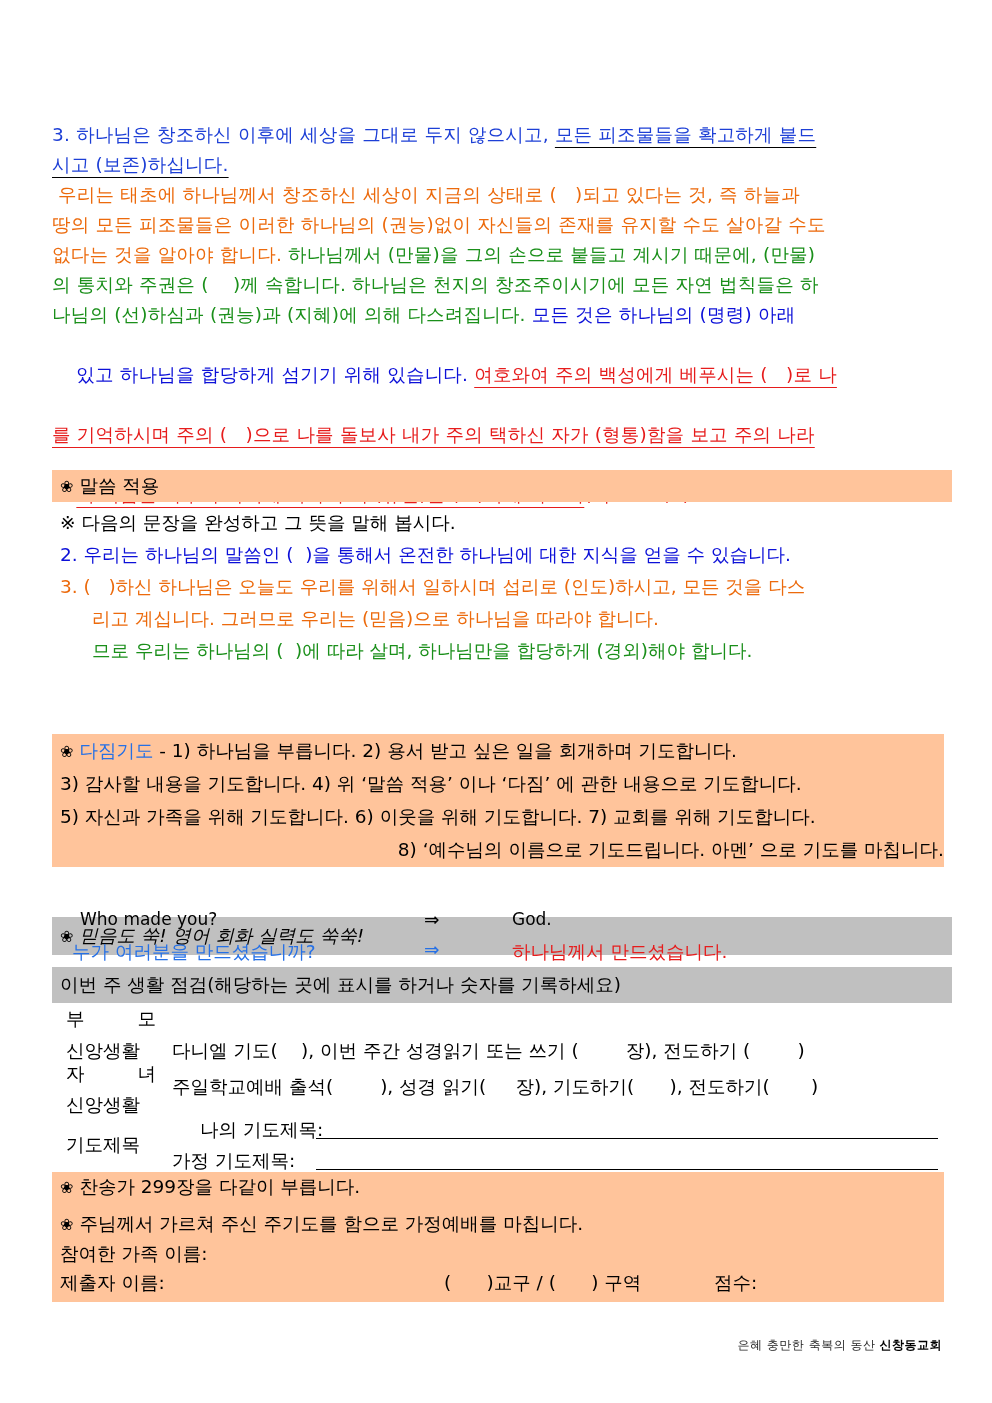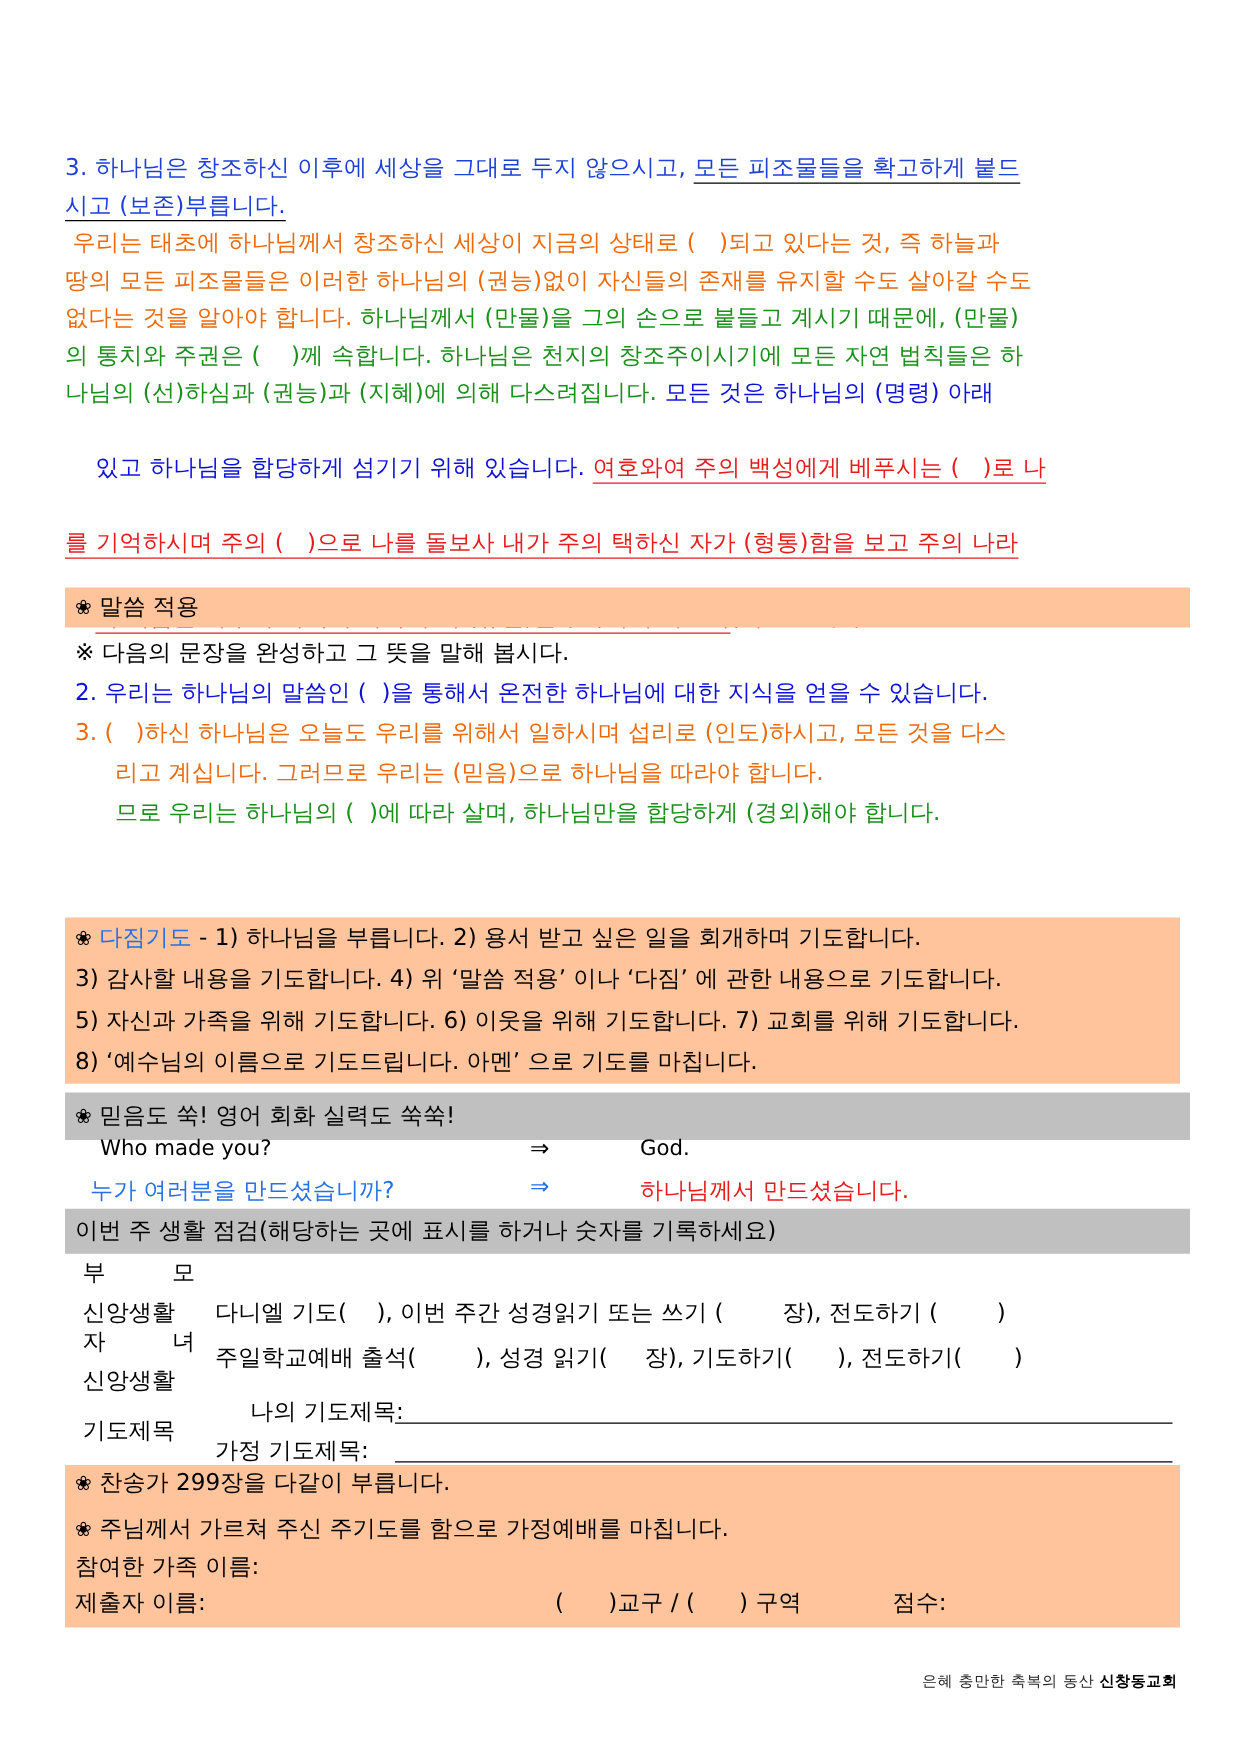--- a/index.html
+++ b/index.html
@@ -37,21 +37,21 @@
   .footer b { color: #000; font-weight: 900; margin-left: 4px; }
 </style>
 </head>
 <body>
 
 <div class="page para">
   <div>
     <span class="blue">3. 하나님은 창조하신 이후에 세상을 그대로 두지 않으시고, </span><span class="blue ul-black">모든 피조물들을 확고하게 붙드</span>
   </div>
   <div>
-    <span class="blue ul-black">시고 (보존)부릅니다.</span>
+    <span class="blue ul-black">시고 (보존)하십니다.</span>
   </div>
   <div class="orange" style="white-space:pre"> 우리는 태초에 하나님께서 창조하신 세상이 지금의 상태로 (   )되고 있다는 것, 즉 하늘과</div>
   <div class="orange">땅의 모든 피조물들은 이러한 하나님의 (권능)없이 자신들의 존재를 유지할 수도 살아갈 수도</div>
   <div>
     <span class="orange">없다는 것을 알아야 합니다. </span><span class="green">하나님께서 (만물)을 그의 손으로 붙들고 계시기 때문에, (만물)</span>
   </div>
   <div class="green" style="white-space:pre">의 통치와 주권은 (    )께 속합니다. 하나님은 천지의 창조주이시기에 모든 자연 법칙들은 하</div>
   <div>
     <span class="green">나님의 (선)하심과 (권능)과 (지혜)에 의해 다스려집니다. </span><span class="dblue">모든 것은 하나님의 (명령) 아래</span>
   </div>
@@ -75,24 +75,24 @@
   <div class="list-line orange hang">리고 계십니다. 그러므로 우리는 (믿음)으로 하나님을 따라야 합니다.</div>
   <div class="list-line green hang" style="white-space:pre">므로 우리는 하나님의 (  )에 따라 살며, 하나님만을 합당하게 (경외)해야 합니다.</div>
 </div>
 
 <div class="band peach" style="top:734px; height:133px;">
   <div class="row" style="height:33px;line-height:33px;">
     <span class="flower">❀</span><span class="lblue">다짐기도</span><span> - 1) 하나님을 부릅니다. 2) 용서 받고 싶은 일을 회개하며 기도합니다.</span>
   </div>
   <div class="row" style="height:33px;line-height:33px;">3) 감사할 내용을 기도합니다. 4) 위 ‘말씀 적용’ 이나 ‘다짐’ 에 관한 내용으로 기도합니다.</div>
   <div class="row" style="height:33px;line-height:33px;">5) 자신과 가족을 위해 기도합니다. 6) 이웃을 위해 기도합니다. 7) 교회를 위해 기도합니다.</div>
-  <div class="row" style="height:33px;line-height:33px;">8) ‘예수님의 이름으로 기도드립니다. 아멘’ 으로 기도를 마칩니다.</div>
+  <div class="row" style="height:33px;line-height:33px;text-align:right;">8) ‘예수님의 이름으로 기도드립니다. 아멘’ 으로 기도를 마칩니다.</div>
 </div>
 
-<div class="band gray row" style="top:874px; height:38px; line-height:38px;">
+<div class="band gray row" style="top:917px; height:38px; line-height:38px;font-style:italic;">
   <span class="flower">❀</span><span>믿음도 쑥! 영어 회화 실력도 쑥쑥!</span>
 </div>
 <div class="band" style="top:905px; height:32px;">
   <span style="position:absolute;left:28px;top:4px;font-size:17px;">Who made you?</span>
   <span style="position:absolute;left:372px;top:4px;">⇒</span>
   <span style="position:absolute;left:460px;top:4px;font-size:17px;">God.</span>
 </div>
 <div class="band" style="top:937px; height:30px;">
   <span class="lblue" style="position:absolute;left:20px;top:2px;">누가 여러분을 만드셨습니까?</span>
   <span class="lblue" style="position:absolute;left:372px;top:2px;">⇒</span>

